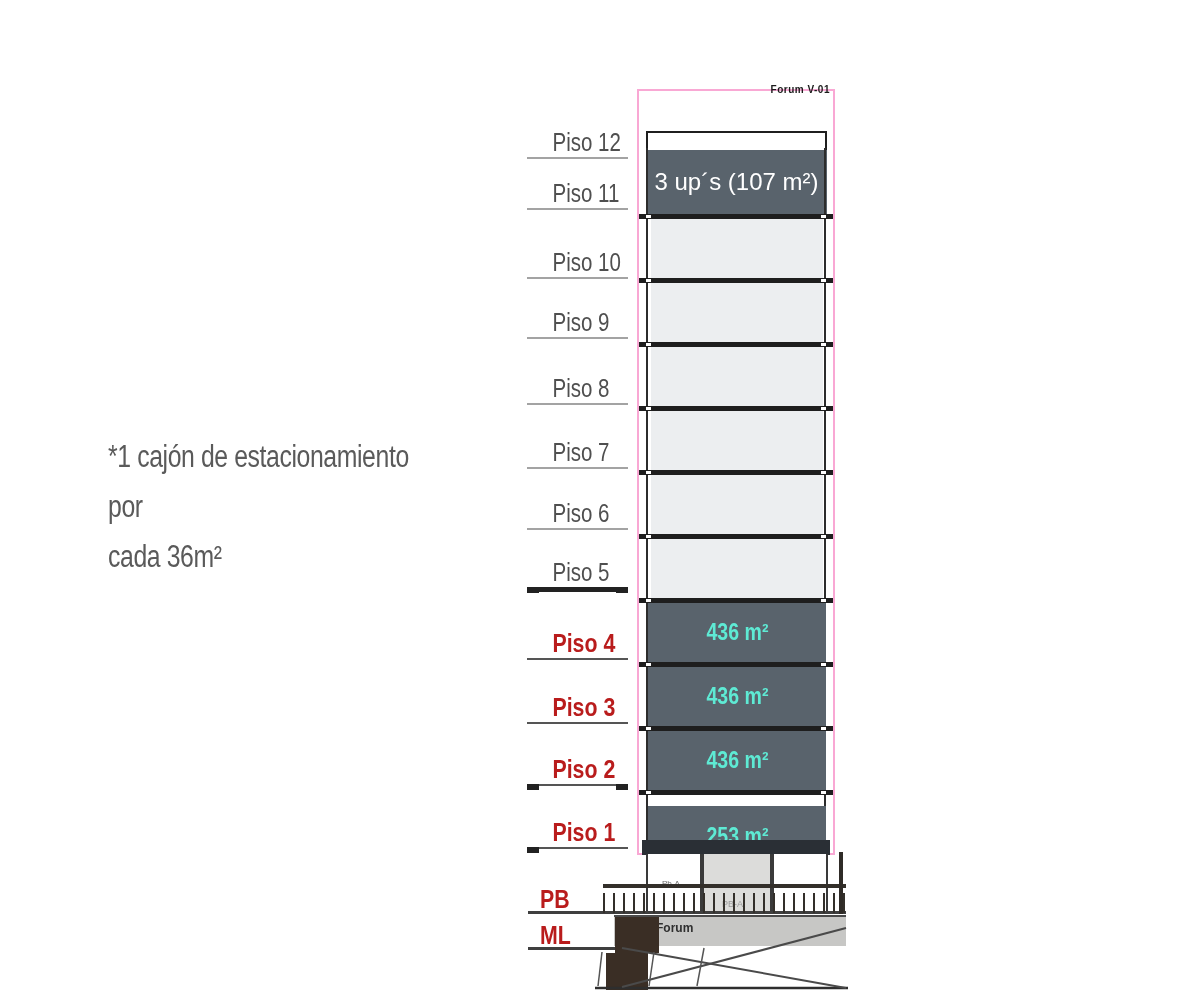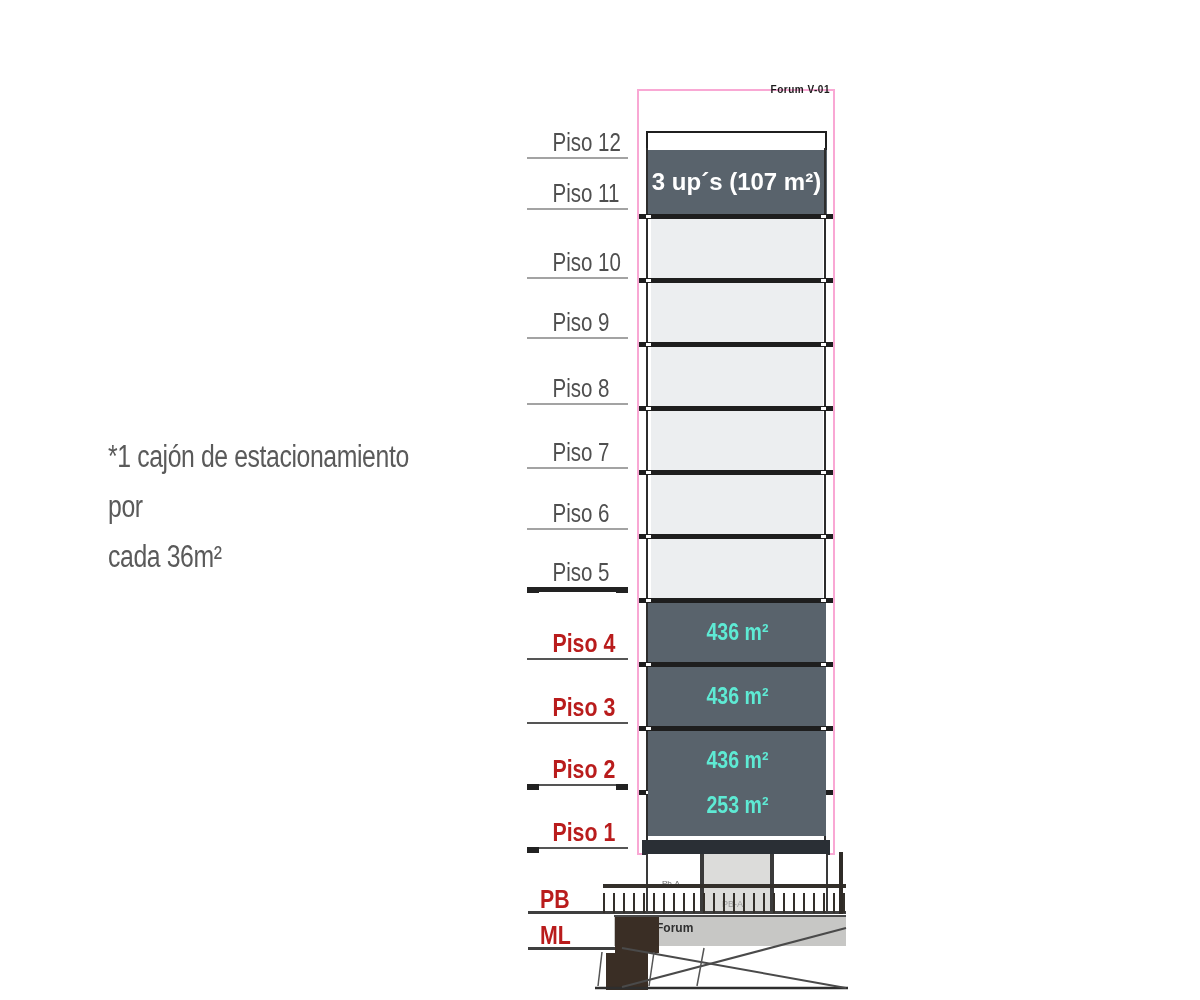--- a/index.html
+++ b/index.html
@@ -28,21 +28,21 @@
   .slab{position:absolute;left:0;width:194px;height:5px;background:#1e1e1e;}
   .slab::before,.slab::after{content:"";position:absolute;top:1px;width:5px;height:3px;background:#fff;}
   .slab::before{left:7px;} .slab::after{right:7px;}
   .fl{position:absolute;left:12px;width:172px;background:#eceef0;}
   .fd{position:absolute;left:9px;width:178px;background:#59636c;color:#5eead4;font-weight:700;
       font-size:23px;text-align:center;display:flex;align-items:center;justify-content:center;}
   .fd .tx{display:inline-block;transform:scaleX(.85);}
   .setback{position:absolute;left:7px;top:40px;width:181px;height:19px;background:#fff;
            border:2px solid #1f1f1f;border-bottom:none;box-sizing:border-box;}
   .band{position:absolute;left:7px;top:59px;width:181px;height:64px;background:#59636c;color:#fff;
-        font-weight:700;font-size:24px;display:flex;align-items:center;justify-content:center;}
+        font-weight:400;font-size:24px;display:flex;align-items:center;justify-content:center;}
   .roof-lbl{position:absolute;top:-7px;right:3px;font-size:10px;font-weight:700;color:#1a1a1a;
             filter:blur(.6px);letter-spacing:.5px;}
   .botslab{position:absolute;left:3px;top:749px;width:188px;height:15px;background:#2a2f35;}
 
   
   .pbbox{box-sizing:border-box;border-left:2px solid #3a3a3a;border-right:2px solid #3a3a3a;background:#fff;}
   .tiny{font-size:8px;color:#6b6b6b;filter:blur(.4px);white-space:nowrap;margin-top:15px;}
   .rail{left:603px;top:884px;width:243px;height:29px;border-top:2px solid #332f2a;
         box-shadow:inset 0 7px 0 -5px #332f2a;padding-top:7px;box-sizing:border-box;
         background:repeating-linear-gradient(to right,#332f2a 0 2.5px,rgba(0,0,0,0) 2.5px 10px);
@@ -108,21 +108,21 @@
 
   <div class="fd" style="top:512px;height:59px">
     <span class="tx">436 m²</span>
   </div>
   <div class="fd" style="top:576px;height:59px">
     <span class="tx">436 m²</span>
   </div>
   <div class="fd" style="top:640px;height:59px">
     <span class="tx">436 m²</span>
   </div>
-  <div class="fd" style="top:684px;height:61px">
+  <div class="fd" style="top:715px;height:61px">
     <span class="tx">253 m²</span>
   </div>
 
   <div class="botslab"></div>
 </div>
 
 <div class="abs pbbox" style="left:646px;top:854px;width:56px;height:58px">
   <div class="tiny" style="position:absolute;left:14px;top:10px">Pb-A</div>
 </div>
 <div class="abs pbbox" style="left:702px;top:854px;width:70px;height:58px;background:#dcdcda">

